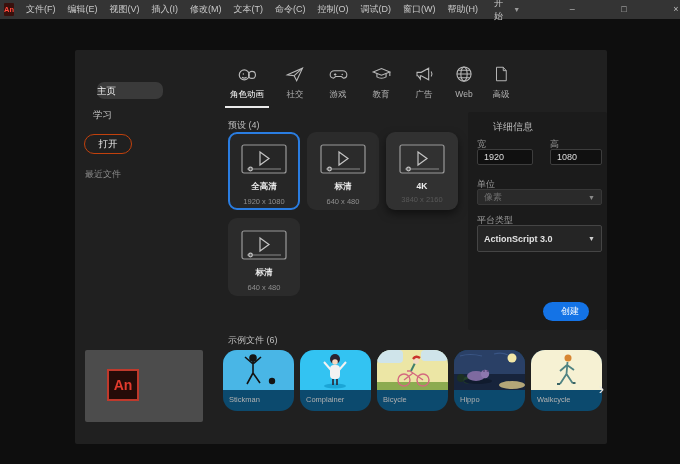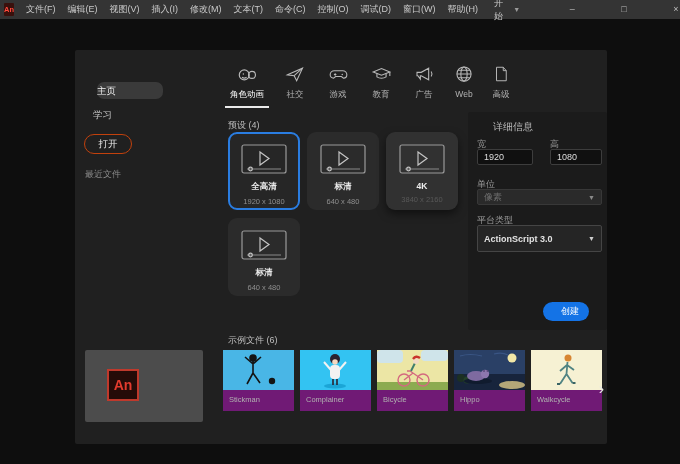--- a/index.html
+++ b/index.html
@@ -52,21 +52,21 @@
   .select { position:absolute; height:16px; border-radius:2px; display:flex; align-items:center; justify-content:space-between; padding:0 6px; font-size:9px; }
   .select.disabled { background:#2a2a2a; border:1px solid #383838; color:#6c6c6c; }
   .select.active { background:#252525; border:1px solid #454545; color:#e2e2e2; font-weight:bold; }
   .select .chev { font-size:7px; color:#8a8a8a; }
   .select.active .chev { color:#cfcfcf; }
   .create-btn { position:absolute; left:468px; top:252px; width:46px; height:19px; background:#1473e6; border:none; border-radius:10px; color:#fff; font-size:9px; cursor:pointer;padding-left:8px; }
 
   
   .samples-heading { position:absolute; left:153px; top:284px; font-size:9px; color:#bdbdbd; }
   .samples-row { position:absolute; left:148px; top:300px; display:flex; gap:6px; }
-  .sample-card { width:71px; border-radius:0; overflow:hidden; background:#701a75; cursor:pointer; flex:none; }
+  .sample-card { width:71px; border-radius:14px; overflow:hidden; background:#0c4a6e; cursor:pointer; flex:none; }
   .sample-thumb { width:71px; height:40px; display:block; }
   .sample-name { height:21px; font-size:7.5px; color:#b0b0b0; padding:5px 0 0 6px; }
   .next-arrow { position:absolute; left:521px; top:330px; font-size:16px; color:#e6e6e6; cursor:pointer; width:11px; text-align:center; }
 
   
   .an-card { position:absolute; left:10px; top:300px; width:118px; height:72px; background:#4c4c4c; border-radius:2px; }
   .an-logo { position:absolute; left:22px; top:19px; width:32px; height:32px; background:#250b08; border:2px solid #bf392c; color:#e23b2e; font-weight:bold; font-size:14px; display:flex; align-items:center; justify-content:center; }
 
   svg { display:block; }
 </style>

